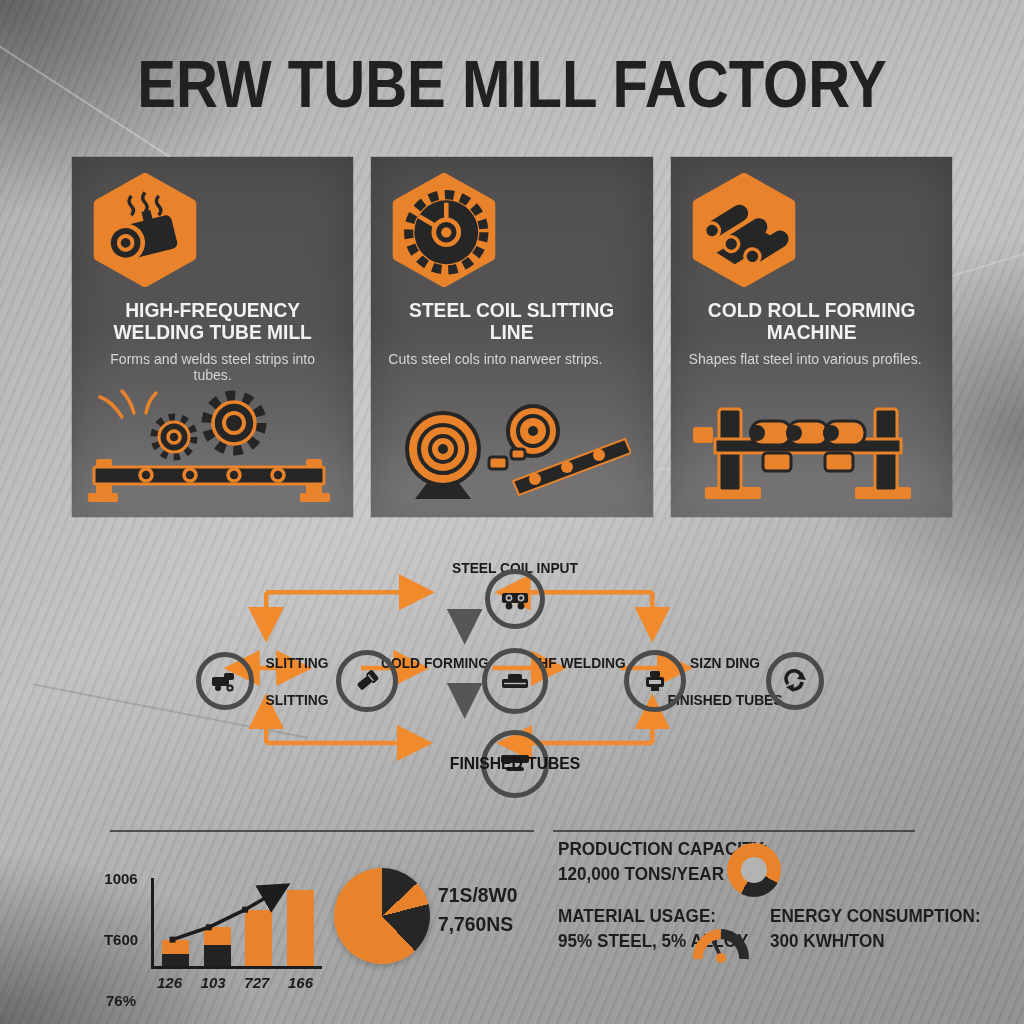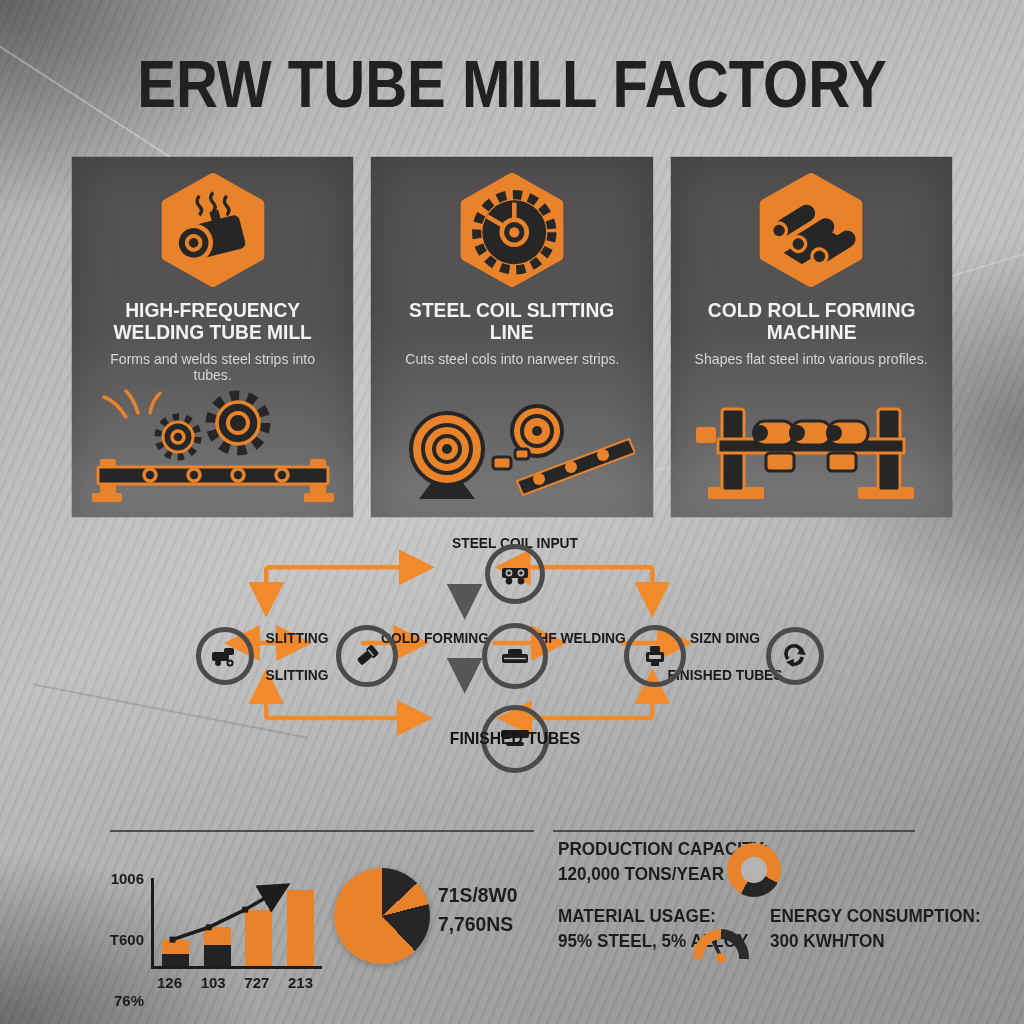--- a/index.html
+++ b/index.html
@@ -16,40 +16,40 @@
   }
   .scratch{position:absolute;height:2px;pointer-events:none;}
   .title{
     position:absolute;top:46px;left:0;width:100%;text-align:center;
     font-size:66px;font-weight:800;color:#212121;letter-spacing:0px;
     transform:scaleX(.88);white-space:nowrap;
   }
   
   .cards{position:absolute;top:157px;left:72px;width:880px;height:360px;display:flex;gap:18px;}
   .card{
-    flex:1;display:flex;flex-direction:column;align-items:center;
+    flex:1;display:flex;flex-direction:column;align-items:flex-start;
     padding:16px 14px 12px;
     background:linear-gradient(180deg,#514f4f 0%,#555353 48%,#696767 78%,#7e7c7c 100%);
     box-shadow:inset 0 0 46px rgba(0,0,0,.22), 0 0 0 1px rgba(0,0,0,.12);
   }
   .hex{width:118px;height:114px;}
   .card-title{margin-top:12px;color:#f3f2f1;font-weight:800;font-size:20px;line-height:1.12;text-align:center;transform:scaleX(.96);}
   .card-desc{margin-top:7px;color:#d7d5d3;font-size:14.5px;text-align:center;transform:scaleX(.97);}
   .machine{margin-top:auto;}
   
-  .flow{position:absolute;top:524px;left:0;width:924px;height:262px;}
+  .flow{position:absolute;top:549px;left:0;width:924px;height:262px;}
   .flow svg.wires{position:absolute;inset:0;}
   .node{position:absolute;transform:translate(-50%,-50%);border:5px solid #4c4b4b;border-radius:50%;display:flex;align-items:center;justify-content:center;}
   .flow-label{position:absolute;transform:translate(-50%,-50%) scaleX(.92);font-weight:800;font-size:15px;color:#1b1b1b;white-space:nowrap;}
   .flow-label.big{font-size:17px;color:#141414;}
   
   .divider{position:absolute;height:2px;background:#3d3d3d;opacity:.85;}
   .barchart{position:absolute;left:98px;top:870px;display:flex;}
-  .y-ticks{width:46px;height:98px;display:flex;flex-direction:column;justify-content:space-between;align-items:flex-end;padding-right:7px;font-weight:700;font-size:15px;color:#1c1c1c;gap:44px;}
-  .plot-wrap{position:relative;margin-top:8px;}
+  .y-ticks{width:46px;height:98px;display:flex;flex-direction:column;justify-content:space-between;align-items:center;padding-right:7px;font-weight:700;font-size:15px;color:#1c1c1c;gap:44px;}
+  .plot-wrap{position:relative;margin-top:8px;font-style:italic;}
   .plot{width:152px;height:88px;border-left:3px solid #1c1c1c;border-bottom:3px solid #1c1c1c;display:flex;align-items:flex-end;justify-content:space-between;padding:0 8px;box-sizing:content-box;}
   .bar{width:27px;background:#E8832C;position:relative;}
   .bar .blk{position:absolute;left:0;right:0;bottom:0;background:#232323;}
   .trend{position:absolute;left:0;top:-16px;width:165px;height:106px;overflow:visible;pointer-events:none;}
   .x-ticks{display:flex;justify-content:space-between;padding:5px 6px 0;font-weight:700;font-size:15px;color:#1c1c1c;width:156px;}
   .pie{position:absolute;left:334px;top:868px;width:96px;height:96px;border-radius:50%;box-shadow:0 2px 6px rgba(0,0,0,.25);}
   .pie-caption{position:absolute;left:438px;top:880px;font-weight:800;font-size:21px;color:#1d1d1d;line-height:1.4;transform:scaleX(.92);transform-origin:left;}
   .stat{position:absolute;font-weight:800;color:#1e1e1e;transform:scaleX(.9);transform-origin:left top;}
   .stat .lbl{font-size:19px;}
   .stat .val{font-size:19px;margin-top:3px;}
@@ -305,21 +305,21 @@
         </defs>
       <polyline points="21.5,77.6 57.8,65.28 94.1,47.68 130.39999999999998,26.560000000000002" fill="none" stroke="#1c1c1c" stroke-width="3.5" marker-end="url(#ad)"></polyline>
           <rect x="18.5" y="74.6" width="6" height="6" fill="#1c1c1c"></rect>
           <rect x="54.8" y="62.28" width="6" height="6" fill="#1c1c1c"></rect>
           <rect x="91.1" y="44.68" width="6" height="6" fill="#1c1c1c"></rect>
         </svg>
       <div class="x-ticks" id="x-ticks">
           <div>126</div>
           <div>103</div>
           <div>727</div>
-          <div>213</div>
+          <div>166</div>
         </div>
     </div>
   </div>
 
   <div class="pie" id="pie" style="background: conic-gradient(rgb(38, 38, 38) 0%, rgb(38, 38, 38) 13%, rgb(232, 131, 44) 13%, rgb(232, 131, 44) 21%, rgb(38, 38, 38) 21%, rgb(38, 38, 38) 38%, rgb(232, 131, 44) 38%, rgb(232, 131, 44) 100%);"></div>
   <div class="pie-caption">
     <div>71S/8W0</div>
     <div>7,760NS</div>
   </div>
 

